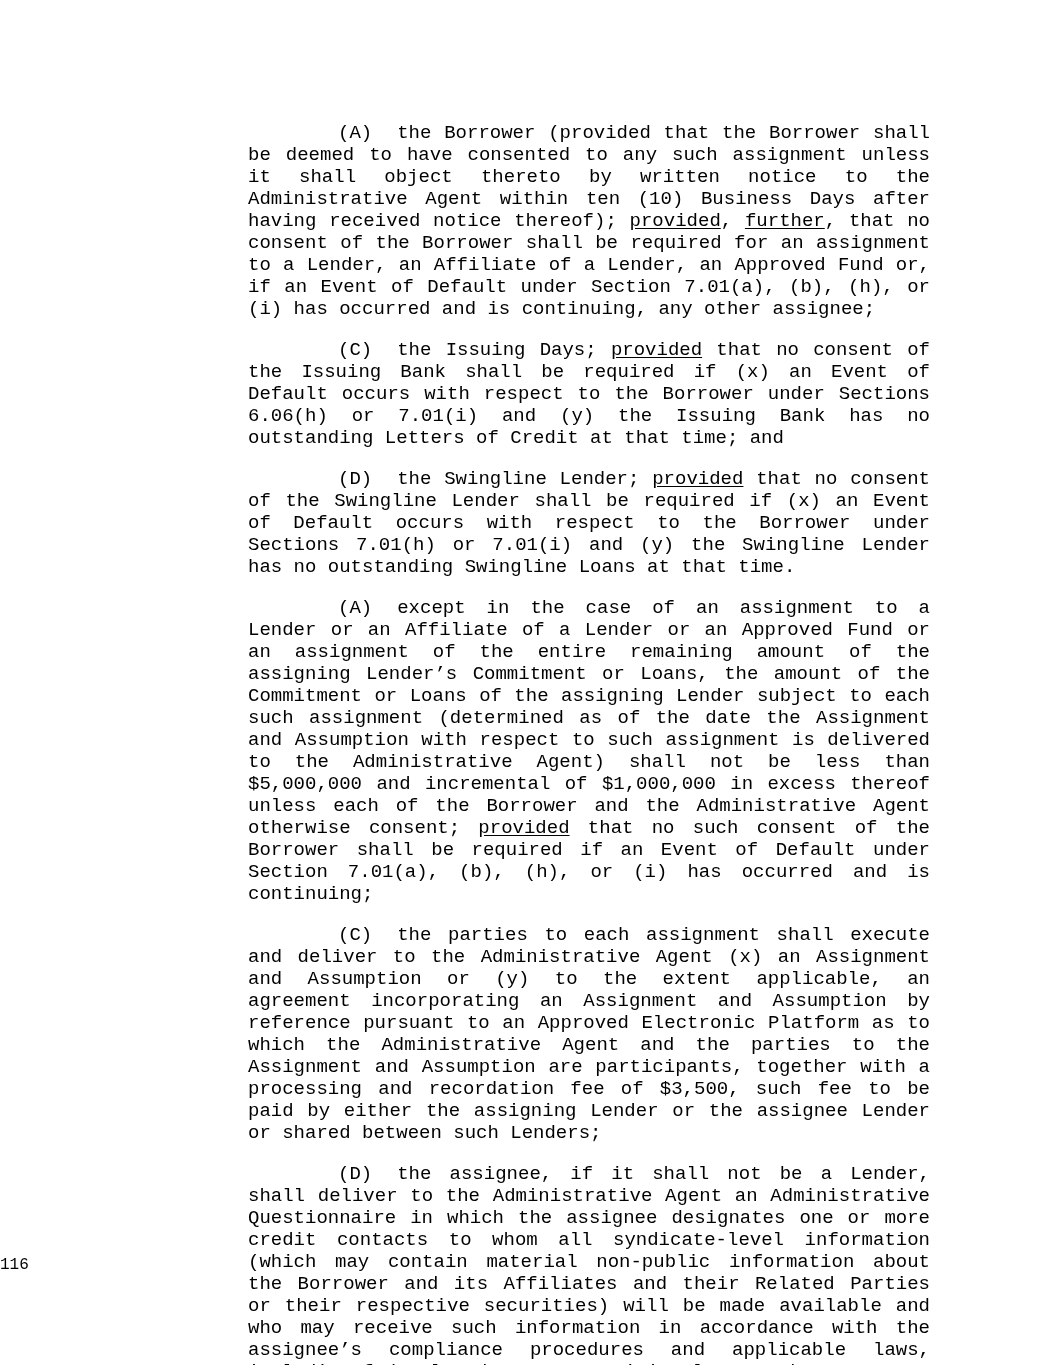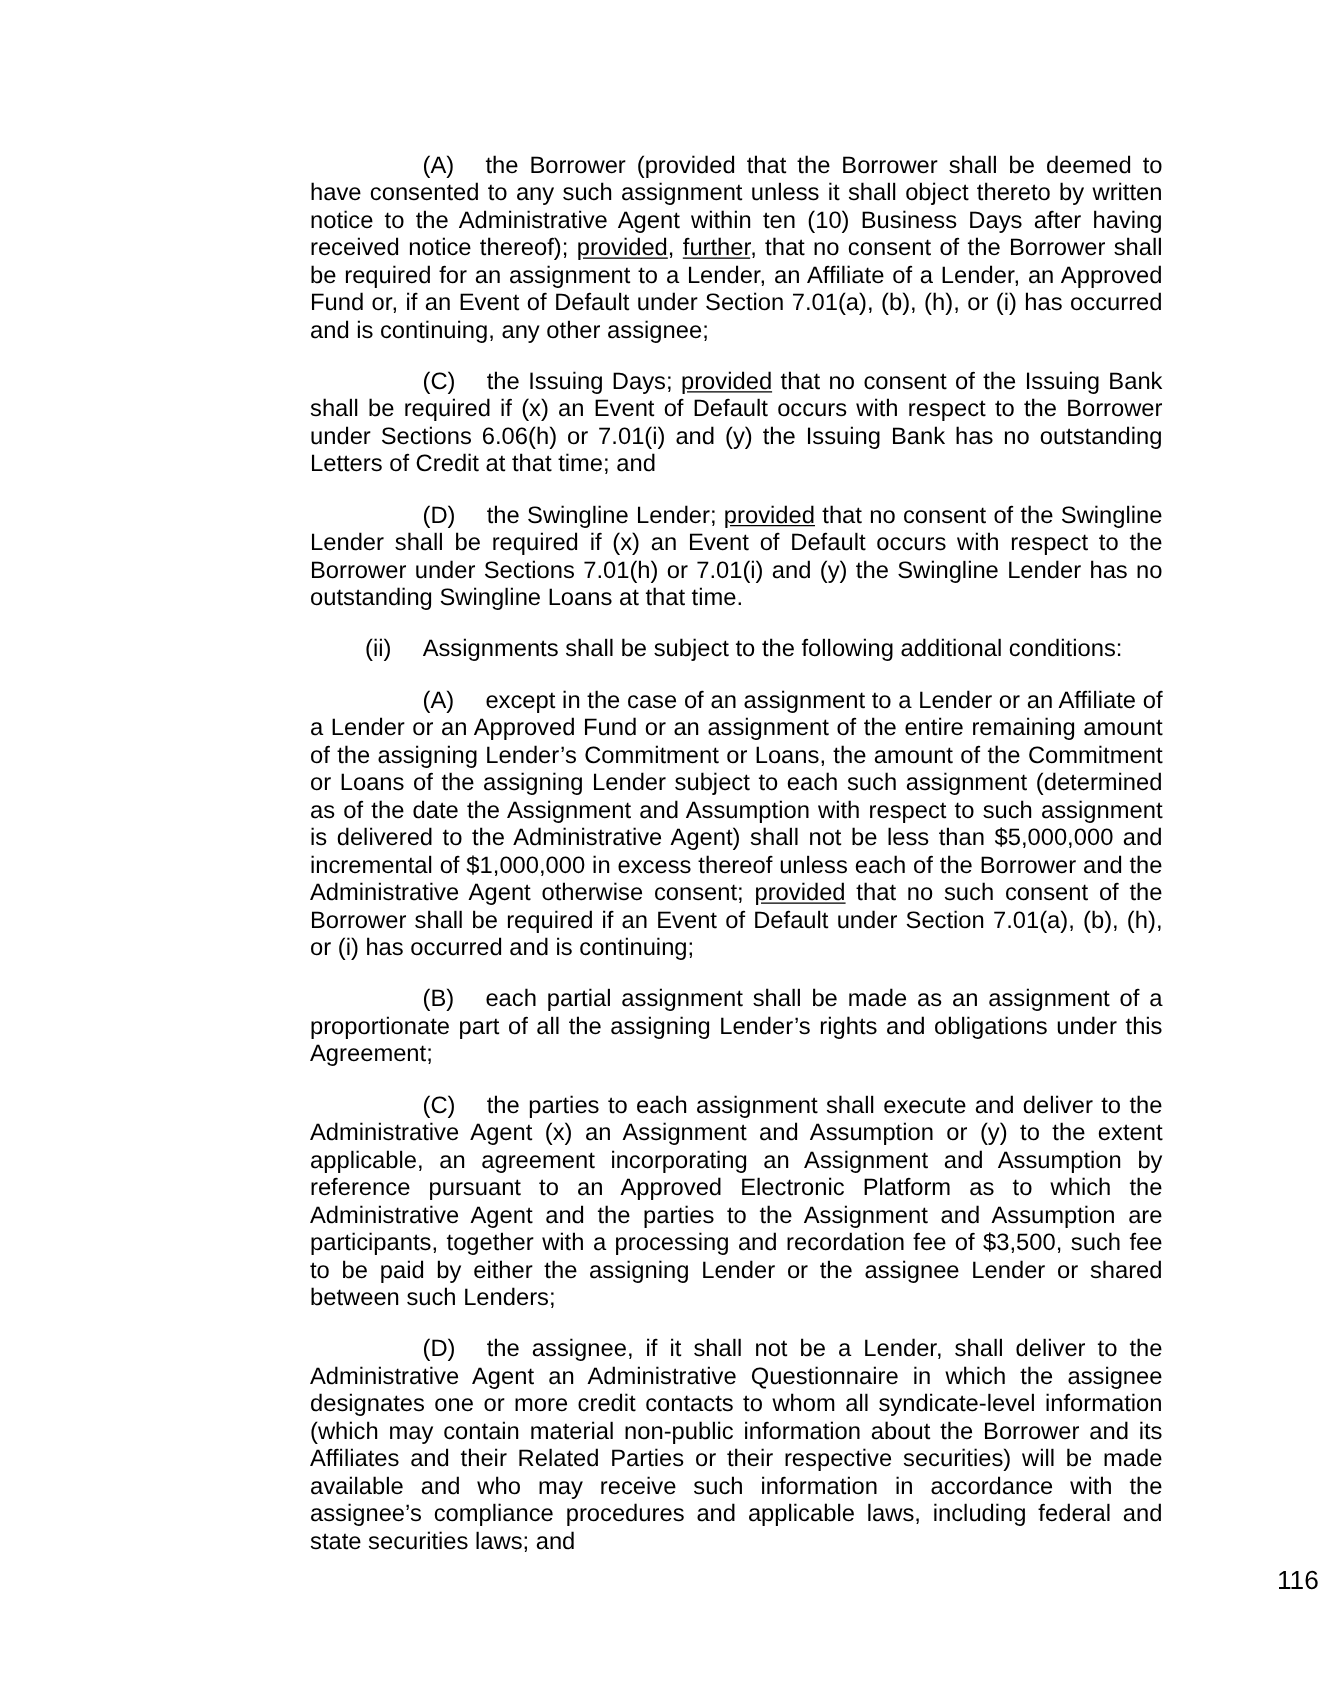--- a/index.html
+++ b/index.html
@@ -2,21 +2,21 @@
 <html><head>
 <meta charset="utf-8">
 <style>
   html, body { margin: 0; padding: 0; background: #ffffff; }
   .page {
     position: relative;
     width: 1055px;
     height: 1365px;
     background: #ffffff;
     color: #000000;
-    font-family: Liberation Sans, sans-serif;
+    font-family: Liberation Mono, monospace;
     font-size: 19px;
     line-height: 22px;
     overflow: hidden;
   }
   .content {
     position: absolute;
     left: 248px;
     top: 122px;
     width: 682px;
   }
@@ -34,32 +34,30 @@
   }
   .u {
     text-decoration: underline;
     text-underline-offset: 2px;
   }
   .page-number {
     position: absolute;
     top: 1254px;
     left: 0;
     width: 1055px;
-    text-align: right;
-    font-size: 21px;
+    text-align: left;
+    font-size: 16px;
   }
 </style>
 </head>
 <body>
 
 <div class="page">
   <div class="content" id="paragraphs">
       <p class="para"><span class="plabel">(A)</span><span class="tab"></span><span>the Borrower (provided that the Borrower shall be deemed to have consented to any such assignment unless it shall object thereto by written notice to the Administrative Agent within ten (10) Business Days after having received notice thereof); </span><span class="u">provided</span><span>, </span><span class="u">further</span><span>, that no consent of the Borrower shall be required for an assignment to a Lender, an Affiliate of a Lender, an Approved Fund or, if an Event of Default under Section 7.01(a), (b), (h), or (i) has occurred and is continuing, any other assignee;</span></p>
       <p class="para"><span class="plabel">(C)</span><span class="tab"></span><span>the Issuing Days; </span><span class="u">provided</span><span> that no consent of the Issuing Bank shall be required if (x) an Event of Default occurs with respect to the Borrower under Sections 6.06(h) or 7.01(i) and (y) the Issuing Bank has no outstanding Letters of Credit at that time; and</span></p>
       <p class="para"><span class="plabel">(D)</span><span class="tab"></span><span>the Swingline Lender; </span><span class="u">provided</span><span> that no consent of the Swingline Lender shall be required if (x) an Event of Default occurs with respect to the Borrower under Sections 7.01(h) or 7.01(i) and (y) the Swingline Lender has no outstanding Swingline Loans at that time.</span></p>
-      <p class="para indent-mid"><span class="plabel">(ii)</span><span class="tab"></span><span>Assignments shall be subject to the following additional conditions:</span></p>
       <p class="para"><span class="plabel">(A)</span><span class="tab"></span><span>except in the case of an assignment to a Lender or an Affiliate of a Lender or an Approved Fund or an assignment of the entire remaining amount of the assigning Lender’s Commitment or Loans, the amount of the Commitment or Loans of the assigning Lender subject to each such assignment (determined as of the date the Assignment and Assumption with respect to such assignment is delivered to the Administrative Agent) shall not be less than $5,000,000 and incremental of $1,000,000 in excess thereof unless each of the Borrower and the Administrative Agent otherwise consent; </span><span class="u">provided</span><span> that no such consent of the Borrower shall be required if an Event of Default under Section 7.01(a), (b), (h), or (i) has occurred and is continuing;</span></p>
-      <p class="para"><span class="plabel">(B)</span><span class="tab"></span><span>each partial assignment shall be made as an assignment of a proportionate part of all the assigning Lender’s rights and obligations under this Agreement;</span></p>
       <p class="para"><span class="plabel">(C)</span><span class="tab"></span><span>the parties to each assignment shall execute and deliver to the Administrative Agent (x) an Assignment and Assumption or (y) to the extent applicable, an agreement incorporating an Assignment and Assumption by reference pursuant to an Approved Electronic Platform as to which the Administrative Agent and the parties to the Assignment and Assumption are participants, together with a processing and recordation fee of $3,500, such fee to be paid by either the assigning Lender or the assignee Lender or shared between such Lenders;</span></p>
       <p class="para"><span class="plabel">(D)</span><span class="tab"></span><span>the assignee, if it shall not be a Lender, shall deliver to the Administrative Agent an Administrative Questionnaire in which the assignee designates one or more credit contacts to whom all syndicate-level information (which may contain material non-public information about the Borrower and its Affiliates and their Related Parties or their respective securities) will be made available and who may receive such information in accordance with the assignee’s compliance procedures and applicable laws, including federal and state securities laws; and</span></p>
     </div>
   <div class="page-number">116</div>
 </div>
 
 </body></html>

